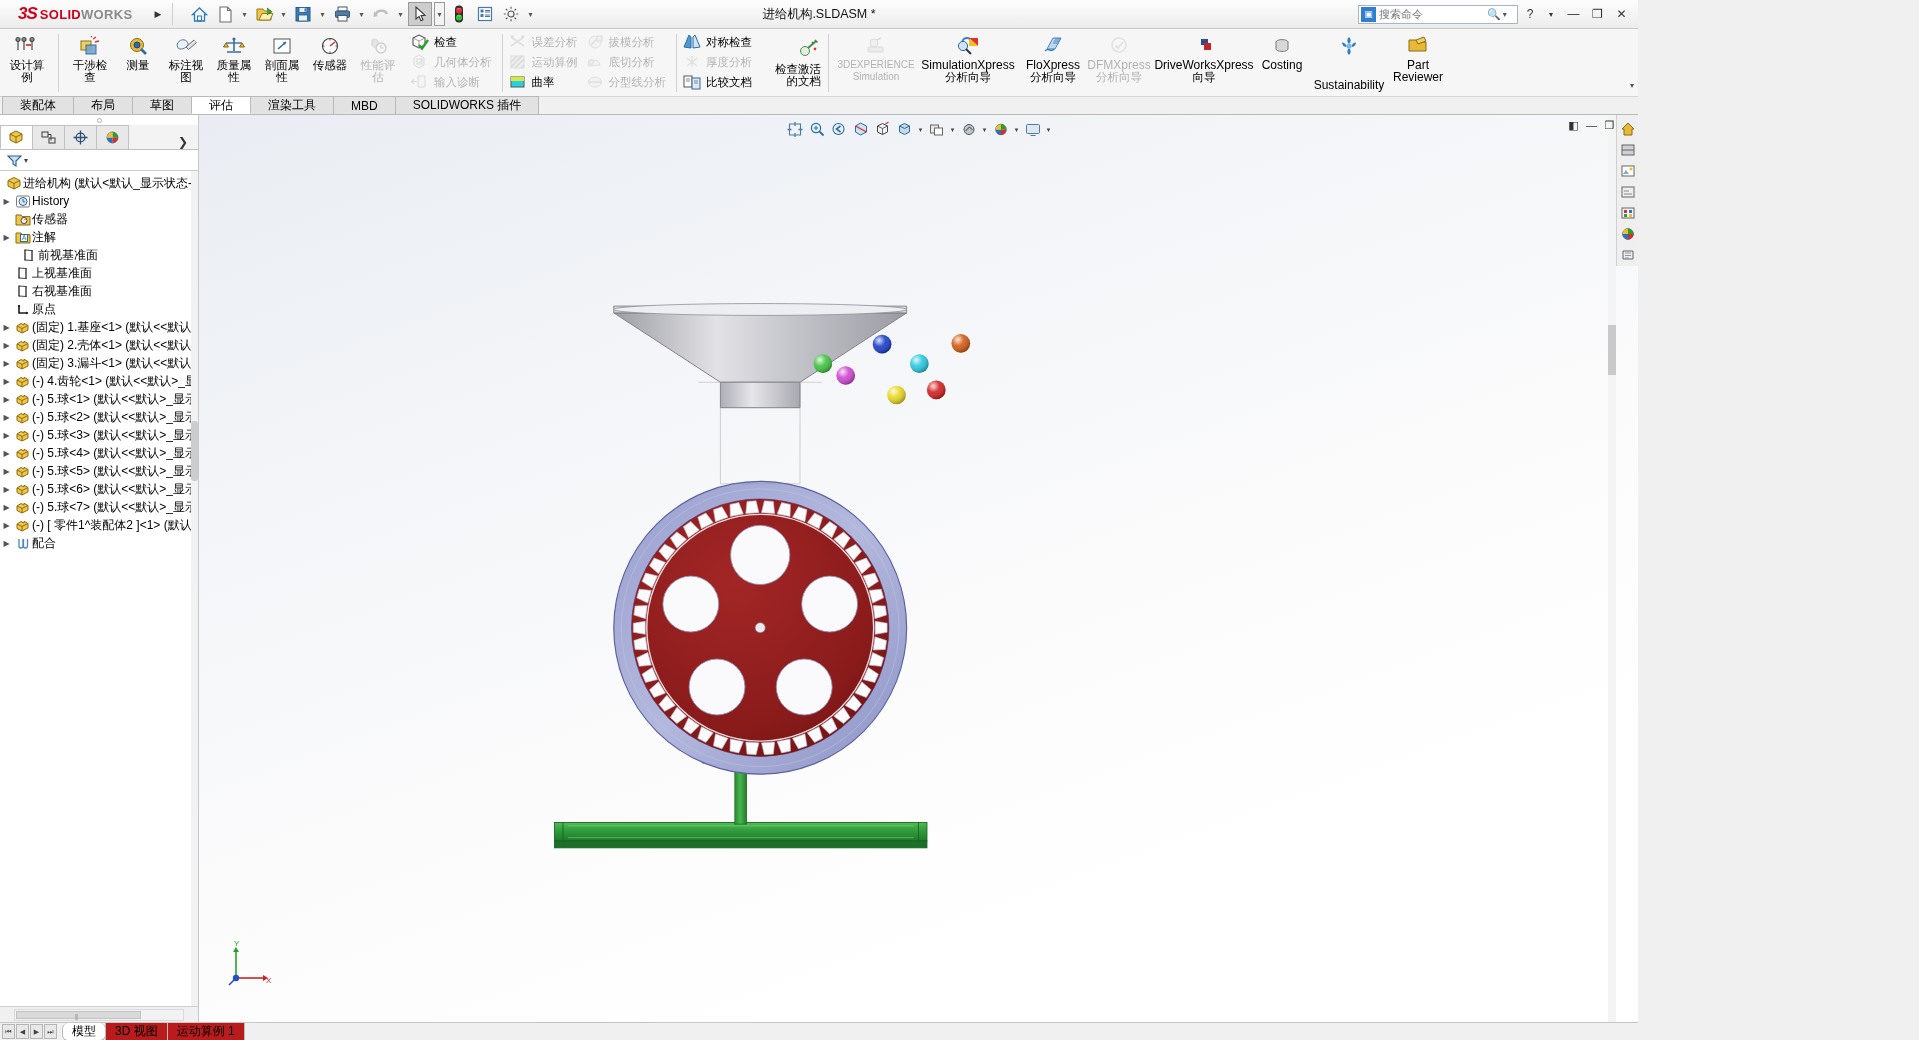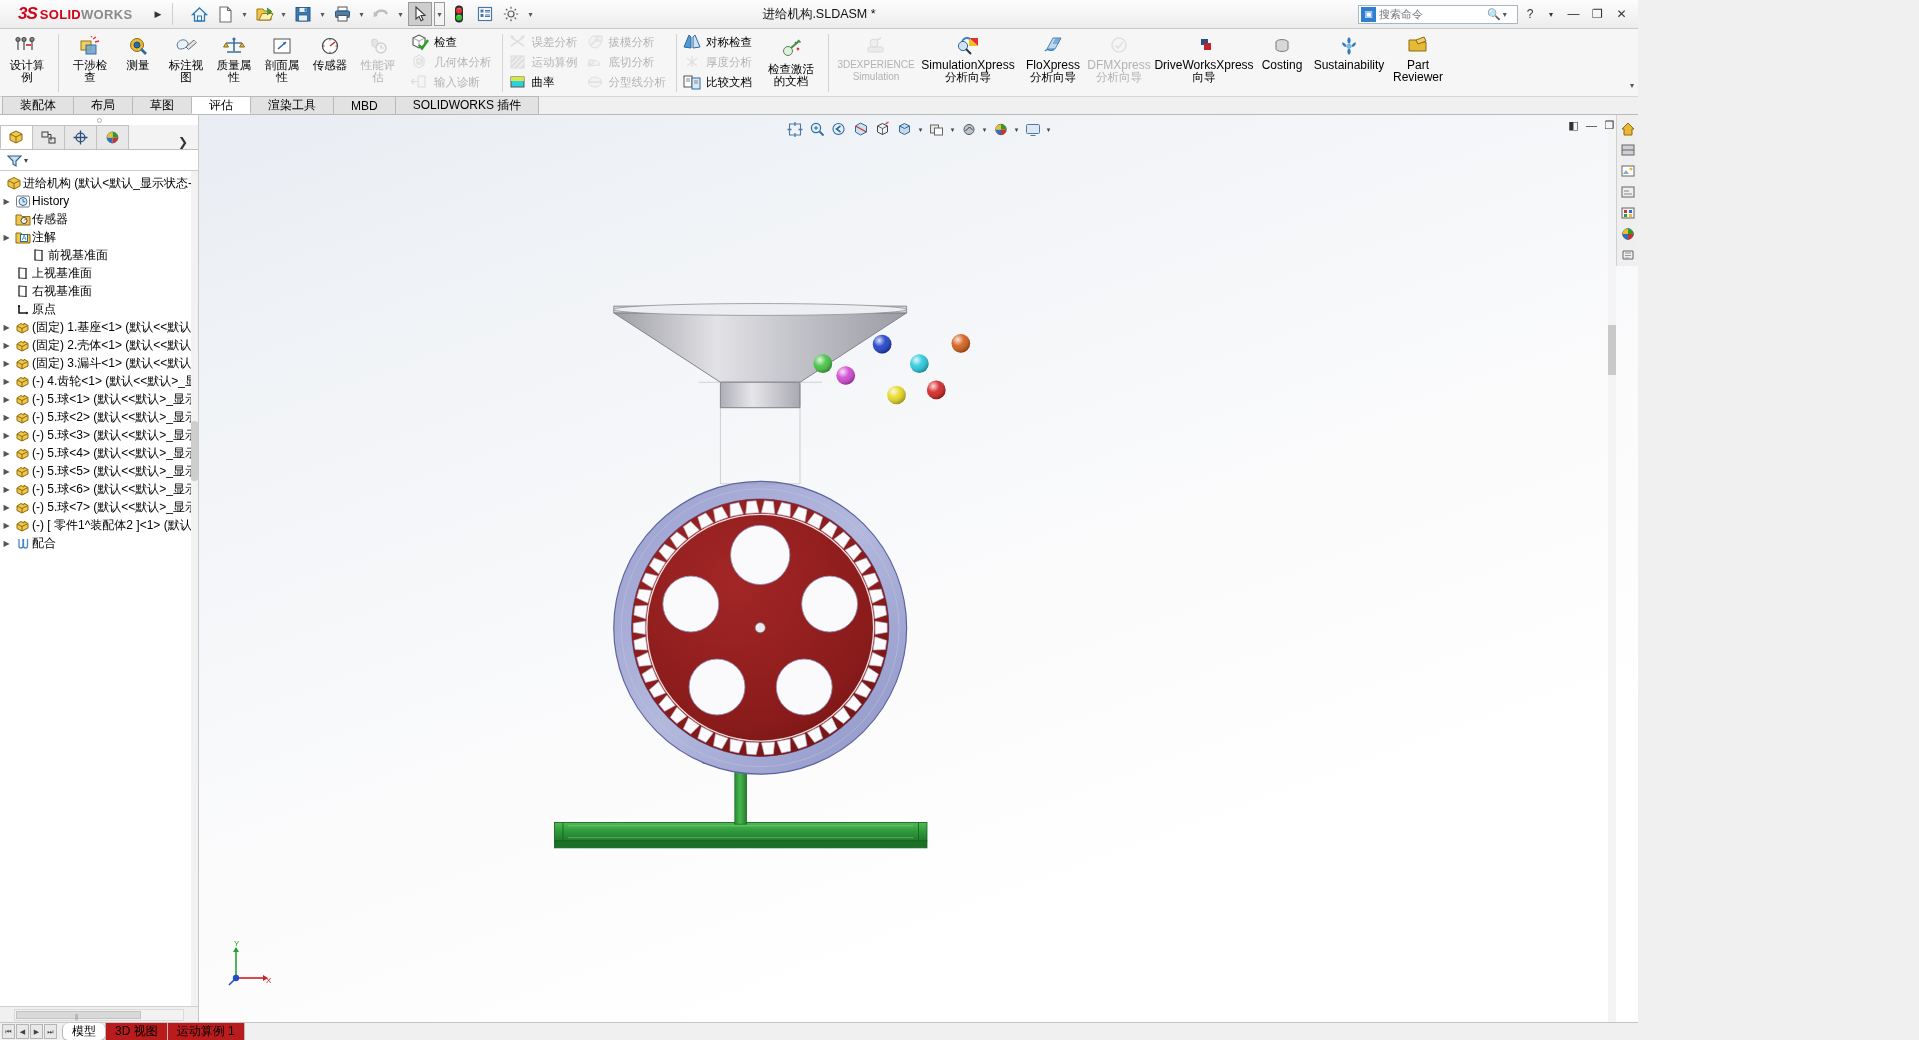--- a/index.html
+++ b/index.html
@@ -49,21 +49,21 @@
     display:flex; align-items:stretch; position:relative; overflow:hidden;
   }
   .rgroup { display:flex; align-items:flex-start; padding:2px 3px; height:100%;}
   .rdiv { width:1px; background:#d2d2d2; margin:5px 4px; height:58px;}
   .ritem {
     display:flex; flex-direction:column; align-items:center; justify-content:flex-start;
     width:48px; padding-top:4px; cursor:pointer; text-align:center; line-height:12px;
   }
   .ritem .ico { height:22px; display:flex;align-items:center;justify-content:center; }
   .ritem .lbl { font-size:11.5px; margin-top:2px; }
-  .ritem.wide { width:60px;}
+  .ritem.wide { width:60px;align-items:flex-end;}
   .ritem.xwide { width:80px;}
   .ritem.disabled .lbl { color:#b2b2b2;}
   .ritem.disabled .ico { opacity:.35; filter:grayscale(1);}
   .rcol { display:flex; flex-direction:column; justify-content:flex-start; padding-top:3px;}
   .rrow { display:flex; align-items:center; height:20px; cursor:pointer; padding-right:6px;}
   .rrow .ico { width:22px; display:flex; align-items:center; justify-content:center;}
   .rrow .lbl { font-size:11.5px; margin-left:3px;}
   .rrow.disabled .lbl { color:#b4b4b4;}
   .rrow.disabled .ico { opacity:.35; filter:grayscale(1);}
   .ribbon-caret { position:absolute; right:4px; top:52px; font-size:8px; color:#555;}
@@ -582,21 +582,21 @@
               <g fill="#d8d8d8" stroke="#7a7a7a">
                 <ellipse cx="12" cy="7" rx="6" ry="2.4"></ellipse>
                 <path d="M6 7 v4 a6 2.4 0 0 0 12 0 v-4"></path>
                 <path d="M6 11 v3 a6 2.4 0 0 0 12 0 v-3"></path>
               </g>
             </svg>
         </span>
         <span class="lbl" style="font-size:12px;">Costing</span>
       </div>
 
-      <div class="ritem" style="width:82px;">
+      <div class="ritem" style="width:82px;gap:20px;">
         <span class="ico">
           <svg width="24" height="22" viewBox="0 0 24 22">
               <g fill="#2f7fc0">
                 <path d="M12 2 a4.5 4.5 0 0 1 0 7 a4.5 4.5 0 0 1 0 -7"></path>
                 <path d="M12 13 a4.5 4.5 0 0 1 0 7 a4.5 4.5 0 0 1 0 -7"></path>
                 <path d="M5 7.5 a4.5 4.5 0 0 1 4.5 4.5 a4.5 4.5 0 0 1 -4.5 -4.5"></path>
                 <path d="M19 7.5 a4.5 4.5 0 0 0 -4.5 4.5 a4.5 4.5 0 0 0 4.5 -4.5"></path>
               </g>
               <circle cx="12" cy="11" r="2.6" fill="#7fb6e0"></circle>
             </svg>
@@ -710,21 +710,21 @@
             <span class="arrow">▶</span>
             <span class="tico">
               <svg width="16" height="15" viewBox="0 0 16 15">
                 <path d="M1 3 h5 l1 1.6 h8 V13 H1 Z" fill="#f0c74b" stroke="#8b6b10"></path>
                 <rect x="5.5" y="4.5" width="7" height="7" fill="#fff" stroke="#2c6b9e"></rect>
                 <text x="7" y="10.3" font-size="6.5" fill="#2c6b9e" font-family="Liberation Sans">A</text>
               </svg>
             </span>
             <span class="tlbl">注解</span>
           </div>
-          <div class="tnode" style="padding-left: 16px;">
+          <div class="tnode" style="padding-left: 6px;">
             <span class="arrow"></span>
             <span class="tico">
               <svg width="16" height="15" viewBox="0 0 16 15">
                 <path d="M4 2 L11 2.5 L11 12.5 L4 12 Z" fill="none" stroke="#444" stroke-width="1"></path>
                 <path d="M4 2 v10 M11 2.5 v10" stroke="#444"></path>
                 <path d="M3.2 2 h1.6 M3.2 12 h1.6 M10.2 2.5 h1.6 M10.2 12.5 h1.6" stroke="#444"></path>
               </svg>
             </span>
             <span class="tlbl">前视基准面</span>
           </div>

